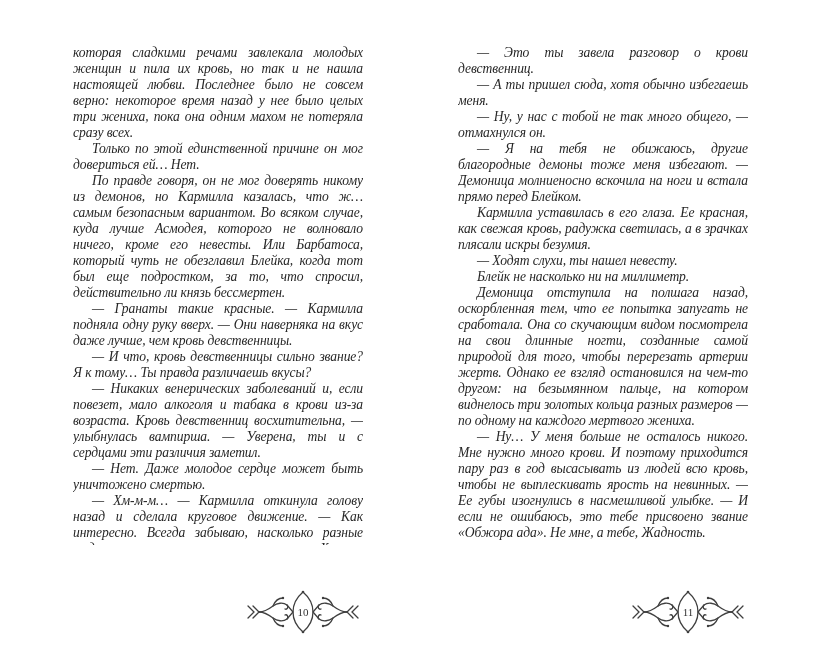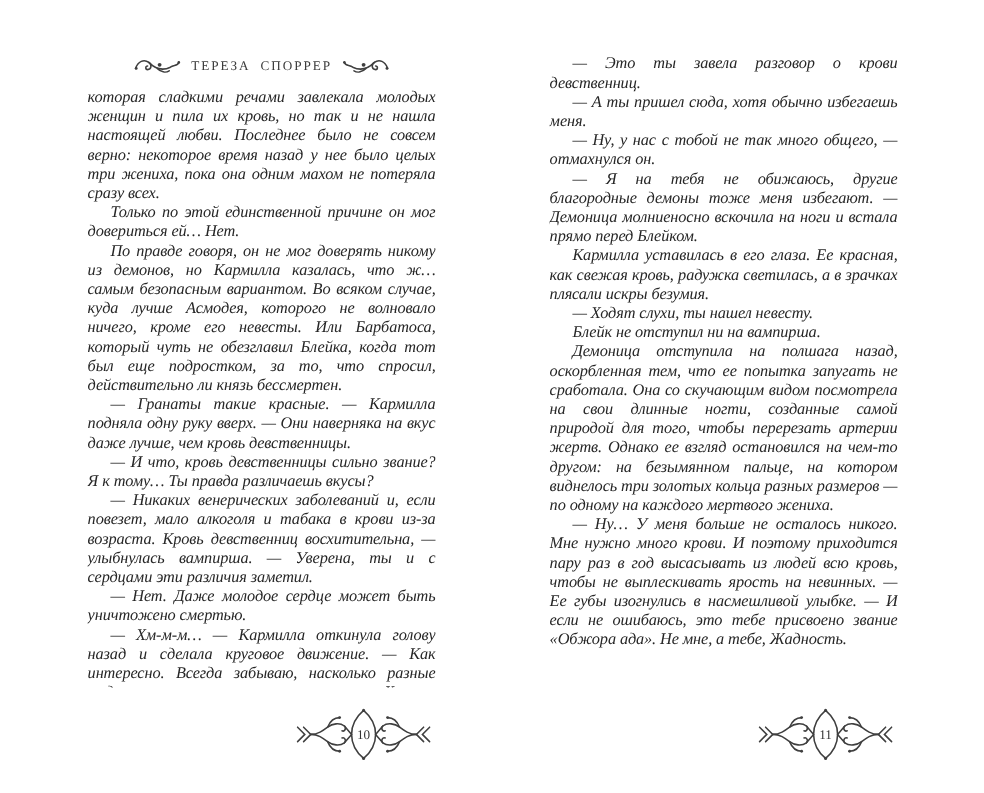--- a/index.html
+++ b/index.html
@@ -43,39 +43,20 @@
     font-size:11px;fill:#333333;
   }
   svg .stroke{fill:none;stroke:#3f3f3f;stroke-width:1.3;stroke-linecap:round;}
   svg .fillspot{fill:#3f3f3f;stroke:none;}
 </style>
 </head>
 <body>
 
 <div class="page page-left">
 
-  <div class="page-header">
-    <svg class="flourish" width="40" height="16" viewBox="0 0 40 16">
-      <path class="stroke" d="M2,10 C4,4 9,2 13,5 C16,7 15,11 12,11 C10,11 10,8 12,8"></path>
-      <path class="stroke" d="M13,5 C19,11 25,12 31,9 C34,7 37,8 38,5"></path>
-      <path class="stroke" d="M20,10 C23,13 27,14 30,12"></path>
-      <circle class="fillspot" cx="2.5" cy="10" r="1.2"></circle>
-      <circle class="fillspot" cx="22" cy="7" r="1.6"></circle>
-      <circle class="fillspot" cx="38" cy="5" r="1.1"></circle>
-    </svg>
-    <span class="header-text">ТЕРЕЗА СПОРРЕР</span>
-    <svg class="flourish mirrored" width="40" height="16" viewBox="0 0 40 16">
-      <path class="stroke" d="M2,10 C4,4 9,2 13,5 C16,7 15,11 12,11 C10,11 10,8 12,8"></path>
-      <path class="stroke" d="M13,5 C19,11 25,12 31,9 C34,7 37,8 38,5"></path>
-      <path class="stroke" d="M20,10 C23,13 27,14 30,12"></path>
-      <circle class="fillspot" cx="2.5" cy="10" r="1.2"></circle>
-      <circle class="fillspot" cx="22" cy="7" r="1.6"></circle>
-      <circle class="fillspot" cx="38" c5="5" cy="5" r="1.1"></circle>
-    </svg>
-  </div>
 
   <div class="page-body">
     <p>которая сладкими речами завлекала молодых женщин и пила их кровь, но так и не нашла настоящей любви. Последнее было не совсем верно: некоторое время назад у нее было целых три жениха, пока она одним махом не потеряла сразу всех.</p>
     <p class="indent">Только по этой единственной причине он мог довериться ей… Нет.</p>
     <p class="indent">По правде говоря, он не мог доверять никому из демонов, но Кармилла казалась, что ж… самым безопасным вариантом. Во всяком случае, куда лучше Асмодея, которого не волновало ничего, кроме его невесты. Или Барбатоса, который чуть не обезглавил Блейка, когда тот был еще подростком, за то, что спросил, действительно ли князь бессмертен.</p>
     <p class="indent">— Гранаты такие красные. — Кармилла подняла одну руку вверх. — Они наверняка на вкус даже лучше, чем кровь девственницы.</p>
     <p class="indent">— И что, кровь девственницы сильно звание? Я к тому… Ты правда различаешь вкусы?</p>
     <p class="indent">— Никаких венерических заболеваний и, если повезет, мало алкоголя и табака в крови из-за возраста. Кровь девственниц восхитительна, — улыбнулась вампирша. — Уверена, ты и с сердцами эти различия заметил.</p>
     <p class="indent">— Нет. Даже молодое сердце может быть уничтожено смертью.</p>
     <p class="indent">— Хм-м-м… — Кармилла откинула голову назад и сделала круговое движение. — Как интересно. Всегда забываю, насколько разные люди пользуются нашими услугами. Хочешь продолжить нашу бесцельную светскую беседу?</p>
@@ -120,21 +101,21 @@
 <div class="page page-right">
 
 
   <div class="page-body">
     <p class="indent">— Это ты завела разговор о крови девственниц.</p>
     <p class="indent">— А ты пришел сюда, хотя обычно избегаешь меня.</p>
     <p class="indent">— Ну, у нас с тобой не так много общего, — отмахнулся он.</p>
     <p class="indent">— Я на тебя не обижаюсь, другие благородные демоны тоже меня избегают. — Демоница молниеносно вскочила на ноги и встала прямо перед Блейком.</p>
     <p class="indent">Кармилла уставилась в его глаза. Ее красная, как свежая кровь, радужка светилась, а в зрачках плясали искры безумия.</p>
     <p class="indent">— Ходят слухи, ты нашел невесту.</p>
-    <p class="indent">Блейк не отступил ни на вампирша.</p>
+    <p class="indent">Блейк не насколько ни на миллиметр.</p>
     <p class="indent">Демоница отступила на полшага назад, оскорбленная тем, что ее попытка запугать не сработала. Она со скучающим видом посмотрела на свои длинные ногти, созданные самой природой для того, чтобы перерезать артерии жертв. Однако ее взгляд остановился на чем-то другом: на безымянном пальце, на котором виднелось три золотых кольца разных размеров — по одному на каждого мертвого жениха.</p>
     <p class="indent">— Ну… У меня больше не осталось никого. Мне нужно много крови. И поэтому приходится пару раз в год высасывать из людей всю кровь, чтобы не выплескивать ярость на невинных. — Ее губы изогнулись в насмешливой улыбке. — И если не ошибаюсь, это тебе присвоено звание «Обжора ада». Не мне, а тебе, Жадность.</p>
   </div>
 
   <div class="page-footer">
     <svg class="footer-svg" width="120" height="46" viewBox="0 0 120 46">
       <g>
         <path class="stroke" d="M5,17 L11,23 L5,29"></path>
         <path class="stroke" d="M10,17 L16,23 L10,29"></path>
         <path class="stroke" d="M16,23 C22,23 26,20 30,17 C34,14 40,13 44,16 C46,18 44,21 42,20"></path>

